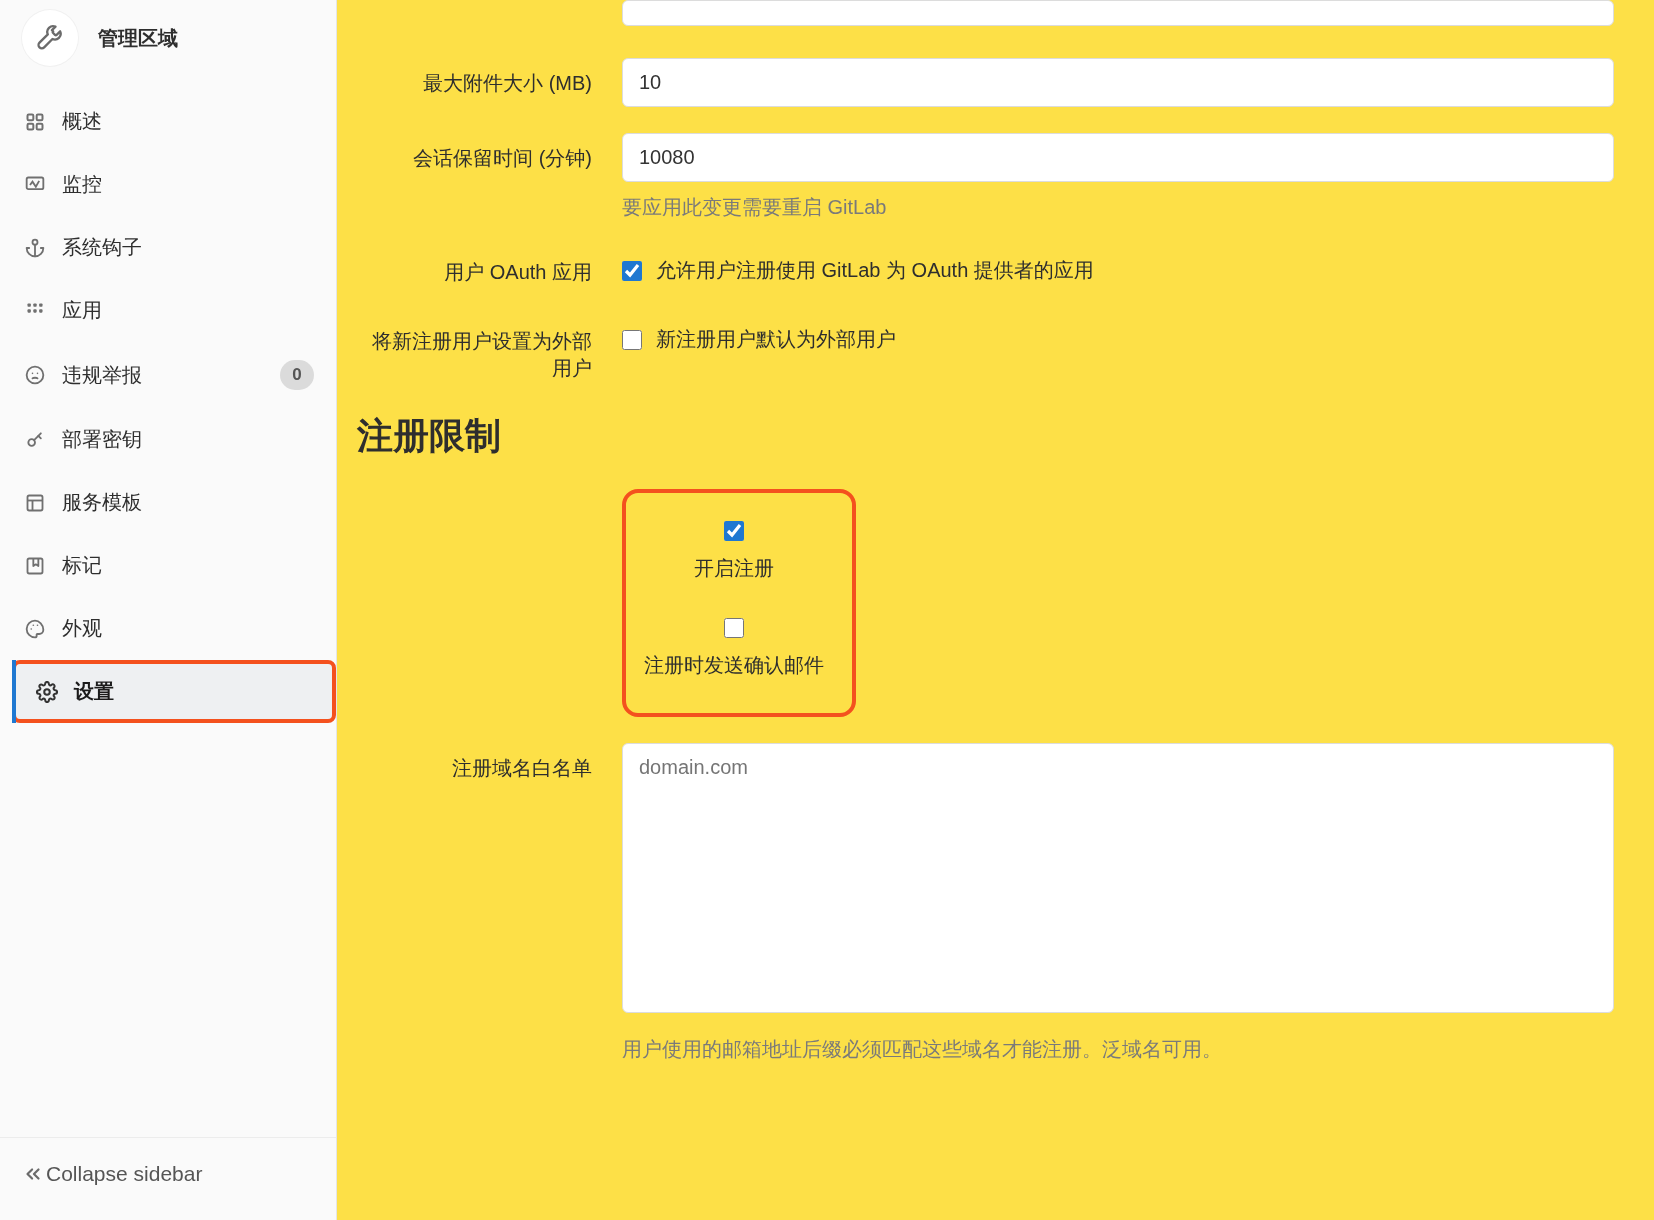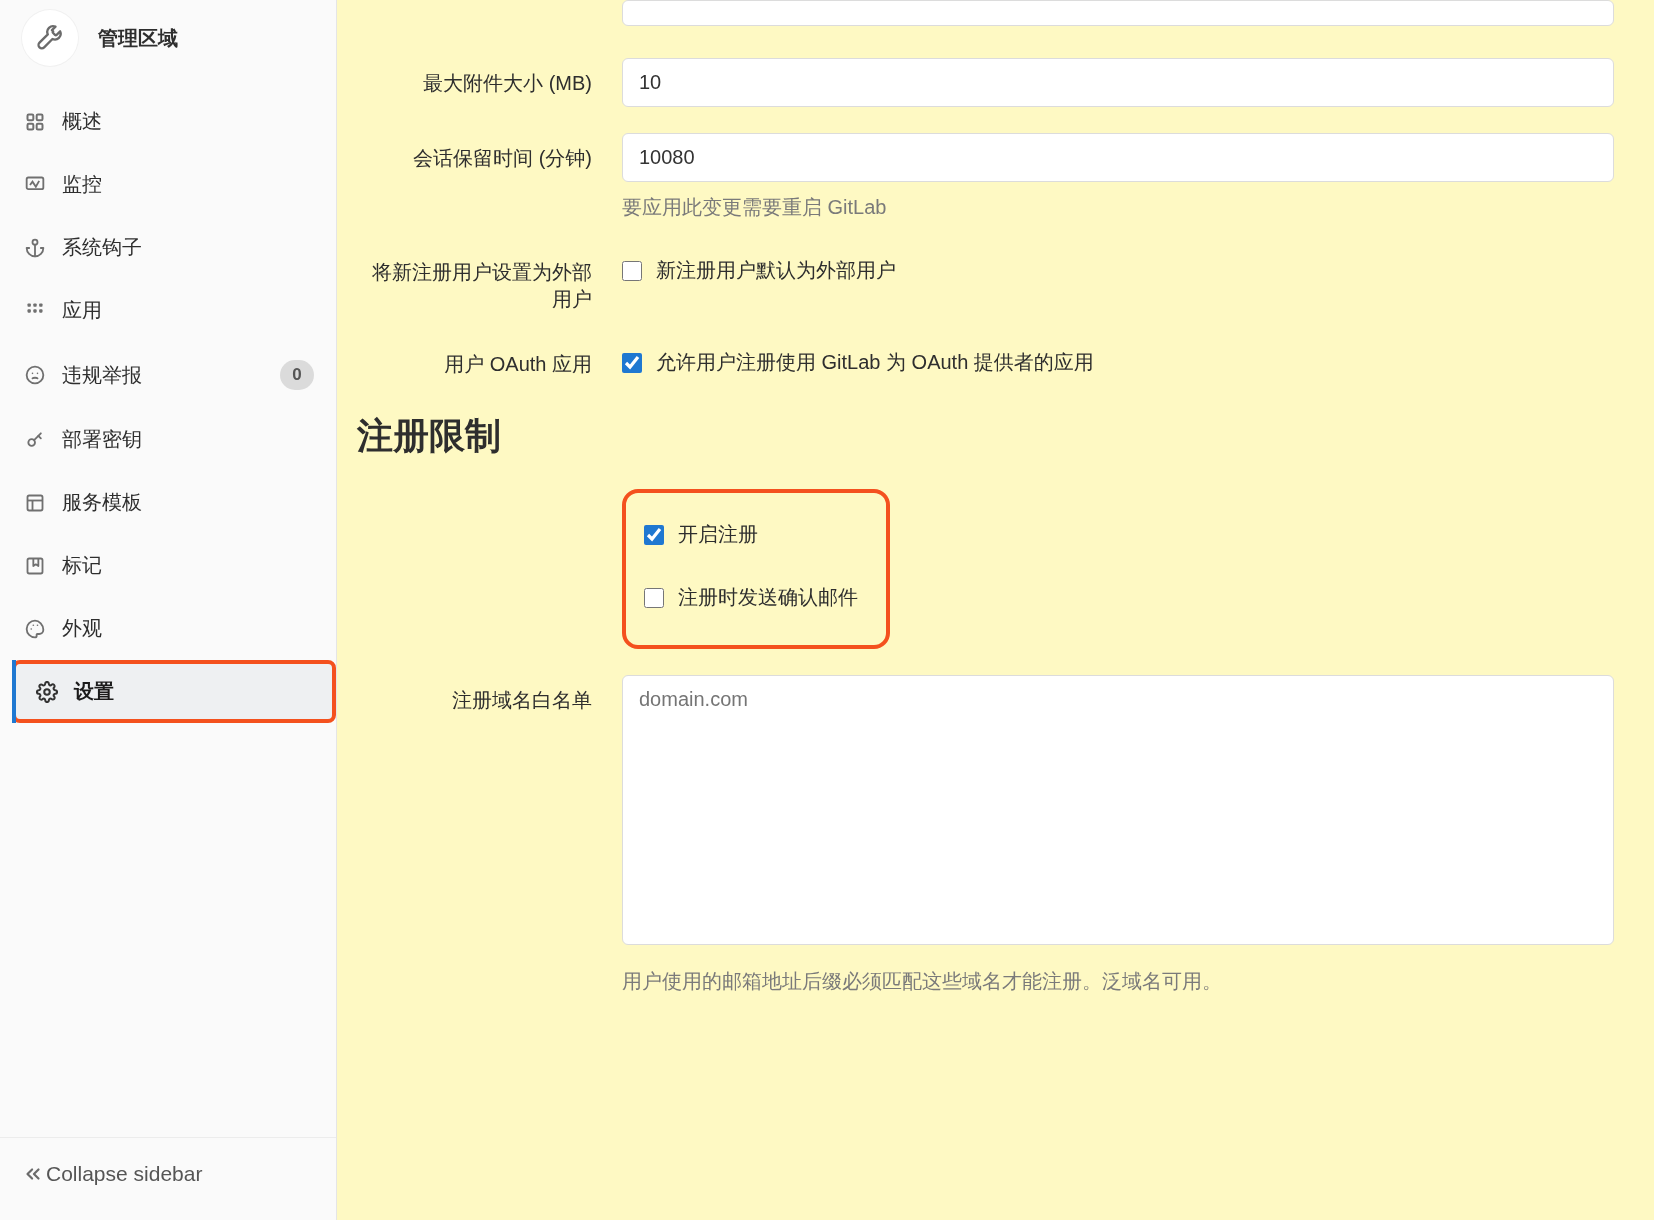--- a/index.html
+++ b/index.html
@@ -1,18 +1,18 @@
 <!DOCTYPE html>
 <html><head>
   <meta charset="utf-8">
   <style>
     * { box-sizing: border-box; margin: 0; padding: 0; }
     body { font-family: -apple-system, BlinkMacSystemFont, "Segoe UI", Helvetica, Arial, sans-serif; font-size: 18px; color: #303030; }
 
-    .page { display: flex; width: 1654px; height: 1220px; background: #fef9c3; }
+    .page { display: flex; width: 1654px; height: 1220px; background: #fde047; }
 
     
     .sidebar { position: relative; width: 337px; flex: 0 0 337px; background: #fafafa; border-right: 1px solid #e5e5e5; display: flex; flex-direction: column; }
     .sidebar-header { display: flex; align-items: center; gap: 20px; padding: 10px 22px 18px 22px; }
     .sidebar-header .avatar { width: 56px; height: 56px; border-radius: 50%; background: #fff; display: flex; align-items: center; justify-content: center; box-shadow: 0 0 0 1px rgba(0,0,0,.04); }
     .sidebar-header .title { font-size: 20px; font-weight: 700; color: #2e2e2e; }
 
     .nav { list-style: none; padding: 6px 0; flex: 1; }
     .nav-item { display: flex; align-items: center; gap: 14px; padding: 18px 22px; color: #666; cursor: pointer; }
     .nav-item .icon-slot { width: 26px; display: flex; justify-content: center; color: #707070; }
@@ -42,21 +42,21 @@
     textarea.text-input { resize: none; }
     .help { margin-top: 12px; font-size: 20px; color: #7a7a7a; }
 
     .check-line { display: flex; align-items: center; gap: 14px; padding: 10px 0 6px 0; }
     .check-line input[type="checkbox"] { width: 20px; height: 20px; accent-color: #1f78d1; }
     .check-line .cb-label { font-size: 20px; color: #2e2e2e; }
 
     h2.section-title { font-size: 36px; font-weight: 600; margin: 30px 0 28px 0; color: #2e2e2e; }
 
     .highlight-box { border: 4px solid #f4511e; border-radius: 16px; padding: 18px 28px 24px 18px; display: inline-block; }
-    .highlight-box .check-line { padding: 10px 0; }
+    .highlight-box .check-line { padding: 10px 0; flex-direction: column; }
     .highlight-box .check-line + .check-line { margin-top: 16px; }
 
     
     .top-cut input { padding-top: 0; padding-bottom: 0; height: 6px; border-top: none; border-radius: 0 0 6px 6px; }
     .top-cut { margin-bottom: 32px; }
 
     
     svg { display: block; }
   </style>
 </head>
@@ -219,35 +219,35 @@
 
       <div class="row">
         <div class="lbl">会话保留时间 (分钟)</div>
         <div class="ctrl">
           <input class="text-input" type="text" value="10080" style="">
           <div class="help">要应用此变更需要重启 GitLab</div>
         </div>
       </div>
 
       <div class="row">
+        <div class="lbl">用户 OAuth 应用</div>
+        <div class="ctrl">
+          <div class="check-line">
+            <input type="checkbox" checked="" style="">
+            <span class="cb-label">允许用户注册使用 GitLab 为 OAuth 提供者的应用</span>
+          </div>
+        </div>
+      </div>
+
+      <div class="row">
         <div class="lbl">将新注册用户设置为外部用户</div>
         <div class="ctrl">
           <div class="check-line">
             <input type="checkbox" style="">
             <span class="cb-label">新注册用户默认为外部用户</span>
-          </div>
-        </div>
-      </div>
-
-      <div class="row">
-        <div class="lbl">用户 OAuth 应用</div>
-        <div class="ctrl">
-          <div class="check-line">
-            <input type="checkbox" checked="" style="">
-            <span class="cb-label">允许用户注册使用 GitLab 为 OAuth 提供者的应用</span>
           </div>
         </div>
       </div>
 
       <h2 class="section-title">注册限制</h2>
 
       <div class="row">
         <div class="lbl"></div>
         <div class="ctrl">
           <div class="highlight-box">

